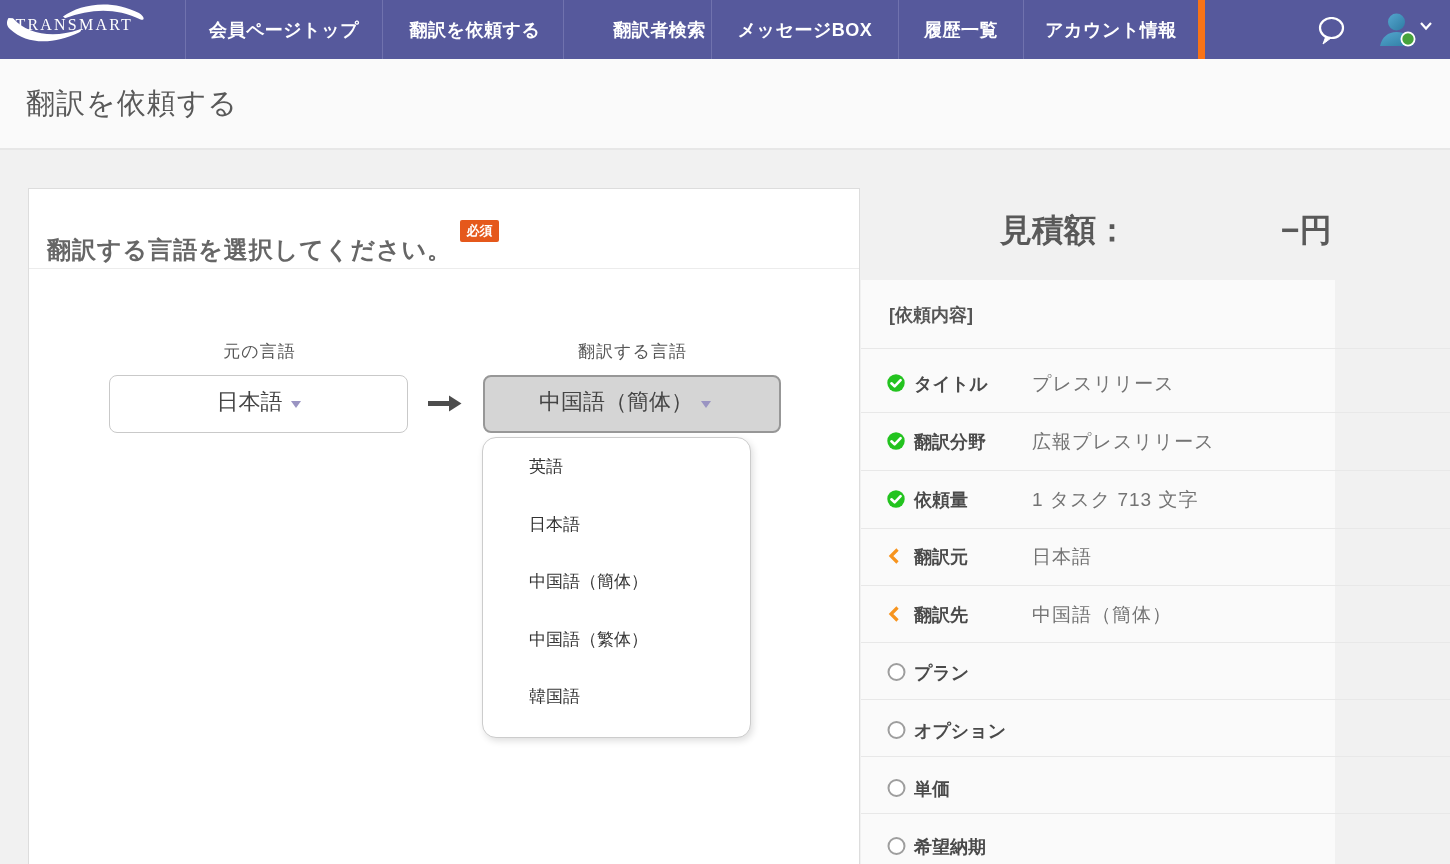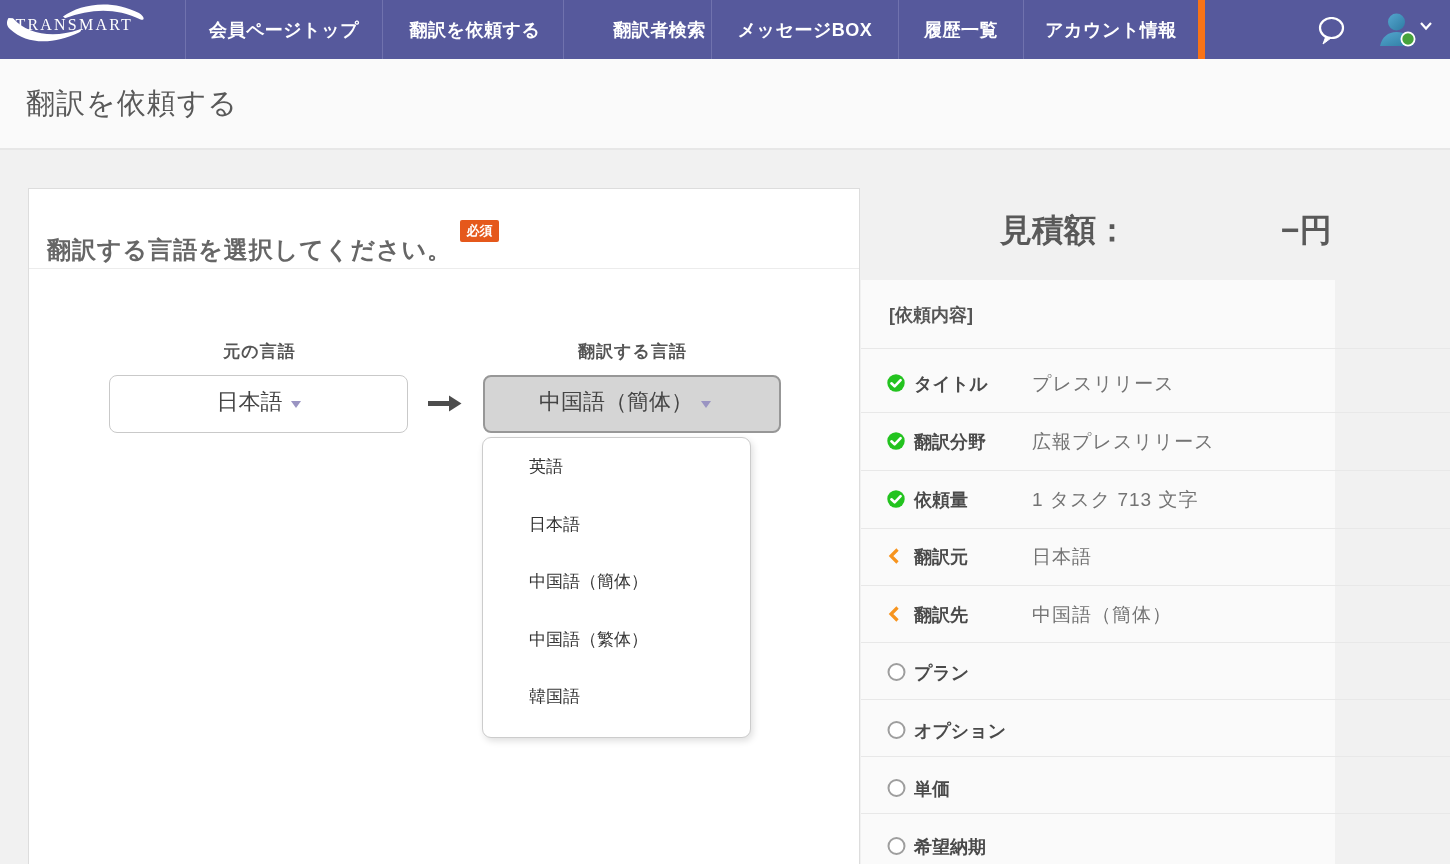--- a/index.html
+++ b/index.html
@@ -15,28 +15,28 @@
   
   #tstrip { position:absolute; left:0; top:59px; width:1450px; height:91px; background:#fafafa; border-bottom:2px solid #e7e7e7; }
   #tstrip .t { position:absolute; left:26px; top:50%; transform:translateY(-50%); font-size:29px; color:#595959; letter-spacing:1px; }
 
   
   #card { position:absolute; left:28px; top:188px; width:832px; height:680px; background:#fff; border:1px solid #ddd; }
   #cardhead { position:absolute; left:0; top:0; width:100%; height:80px; border-bottom:1px solid #ececec; }
   #cardhead .h { position:absolute; left:18px; top:25px; font-size:24px; font-weight:bold; color:#666; letter-spacing:1px;margin-top:20px; }
   #hissu { position:absolute; left:431px; top:31px; width:39px; height:22px; background:#e5581b; border-radius:2px;
            color:#ffffff; font-size:13px; font-weight:bold; display:flex; align-items:center; justify-content:center; }
-  .sellabel { position:absolute; top:151px; font-size:17px; font-weight:bold; color:#555; letter-spacing:1px; }
+  .sellabel { position:absolute; top:151px; font-size:17px; font-weight:normal; color:#555; letter-spacing:1px; }
   .selbox { position:absolute; top:186px; height:58px; display:flex; align-items:center; justify-content:center; gap:8px; padding-bottom:4px; }
   #sel1 { left:80px;  width:299px; background:#fff; border:1px solid #c9c9c9; border-radius:8px; }
   #sel2 { left:454px; width:298px; background:#d5d5d5; border:2px solid #979797; border-radius:8px; padding-right:14px; }
   .selbox .txt { font-size:22px; color:#444; }
   
   #dd { position:absolute; left:453px; top:248px; width:269px; height:301px; background:#fff;
-        border:1px solid #ccc; border-radius:9px; box-shadow:2px 3px 7px rgba(0,0,0,0.13); }
+        border:1px solid #ccc; border-radius:14px; box-shadow:2px 3px 7px rgba(0,0,0,0.13); }
   #dd .it { position:absolute; left:46px; height:58px; line-height:58px; font-size:17px; color:#333; white-space:nowrap; }
 
   
   #esttxt { position:absolute; left:1000px; top:209px; font-size:32px; font-weight:bold; color:#595959; }
   #estyen { position:absolute; left:1281px; top:209px; font-size:32px; font-weight:bold; color:#595959; }
   #rsec { position:absolute; left:861px; top:280px; width:474px; height:584px; background:#fafafa; }
   #rsec .sep { position:absolute; left:0; width:589px; height:1px; background:#e8e8e8; }
   #rsec .lbl { position:absolute; left:53px; font-size:18px; font-weight:bold; color:#4a4a4a; white-space:nowrap; transform:translateY(-50%); }
   #rsec .val { position:absolute; left:171px; font-size:19px; letter-spacing:1px; color:#737373; white-space:nowrap; transform:translateY(-50%); }
   #rsec .ico { position:absolute; left:26px; transform:translateY(-50%); }

